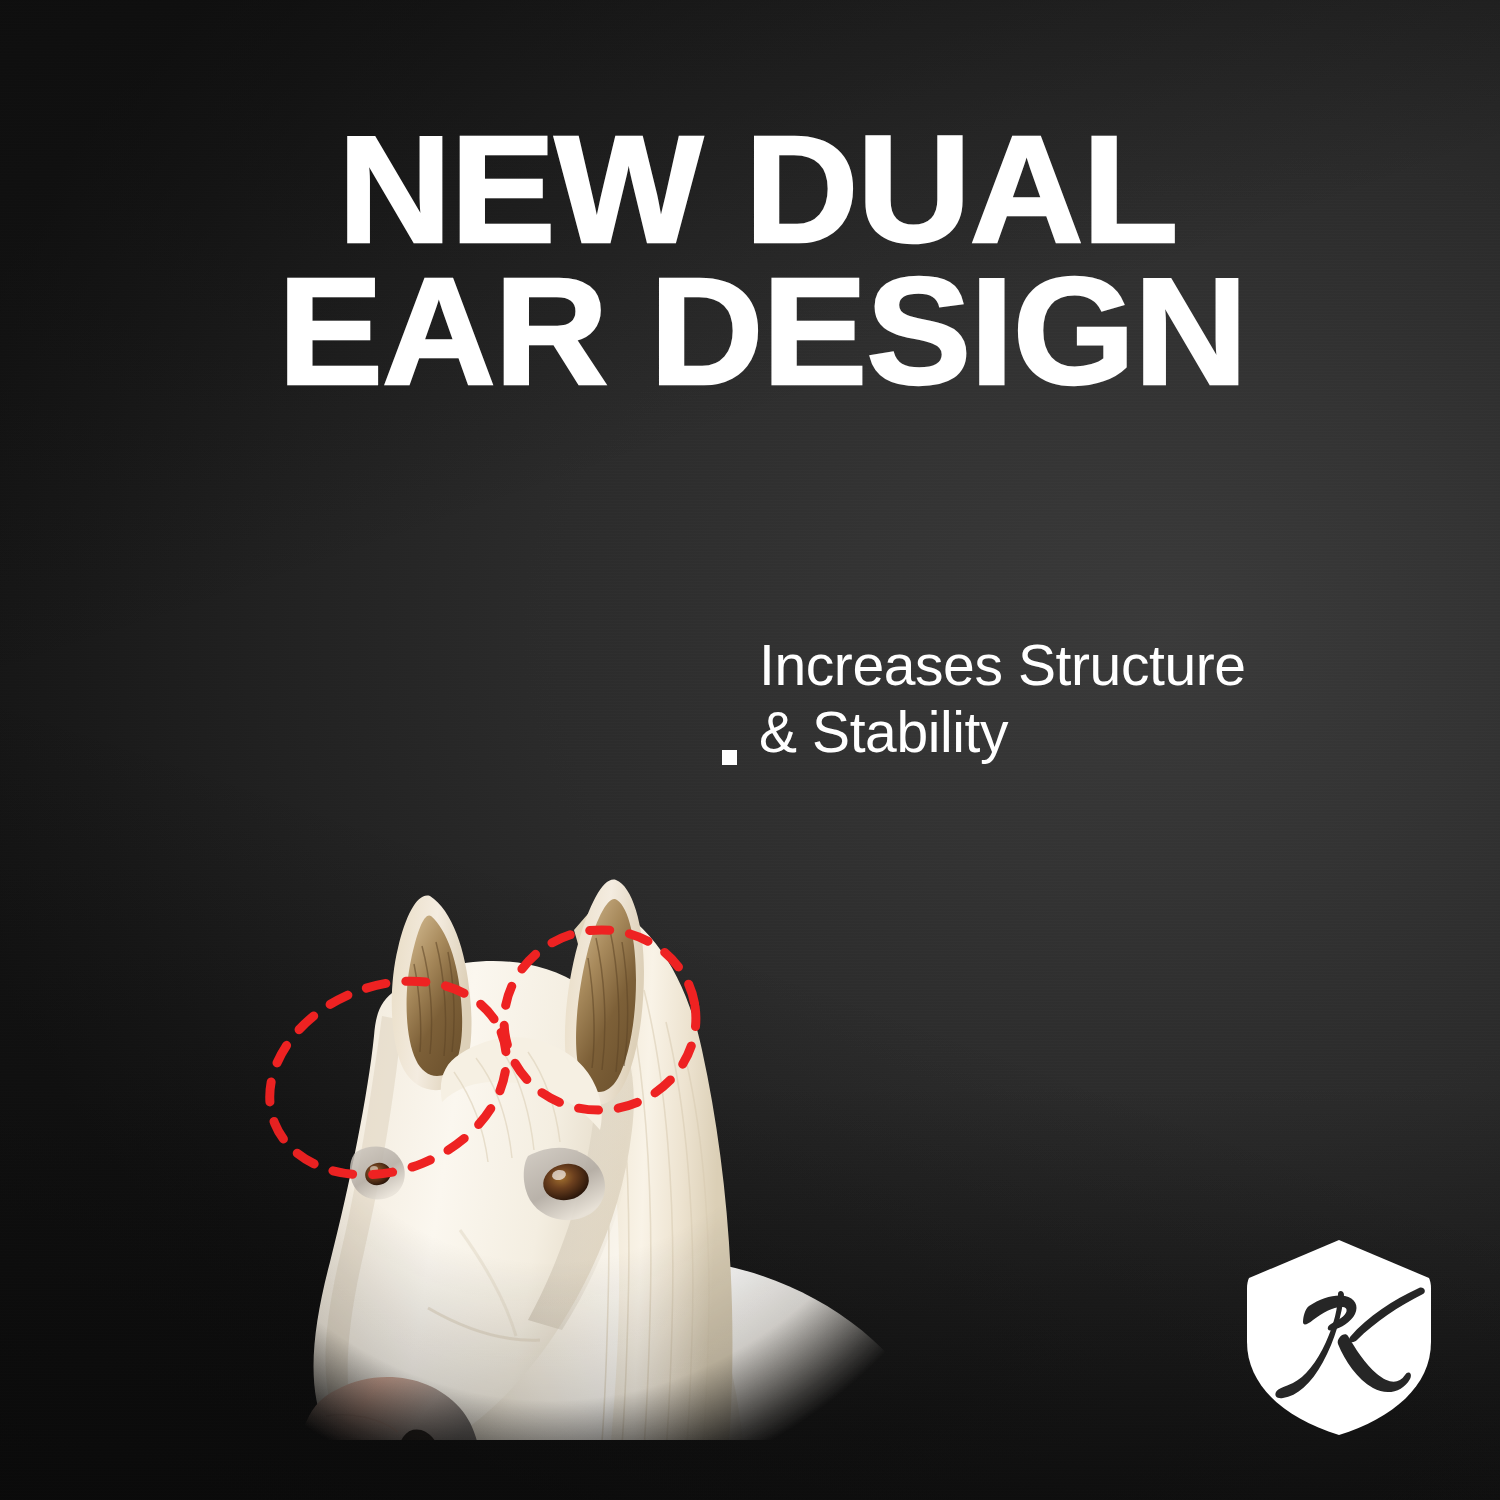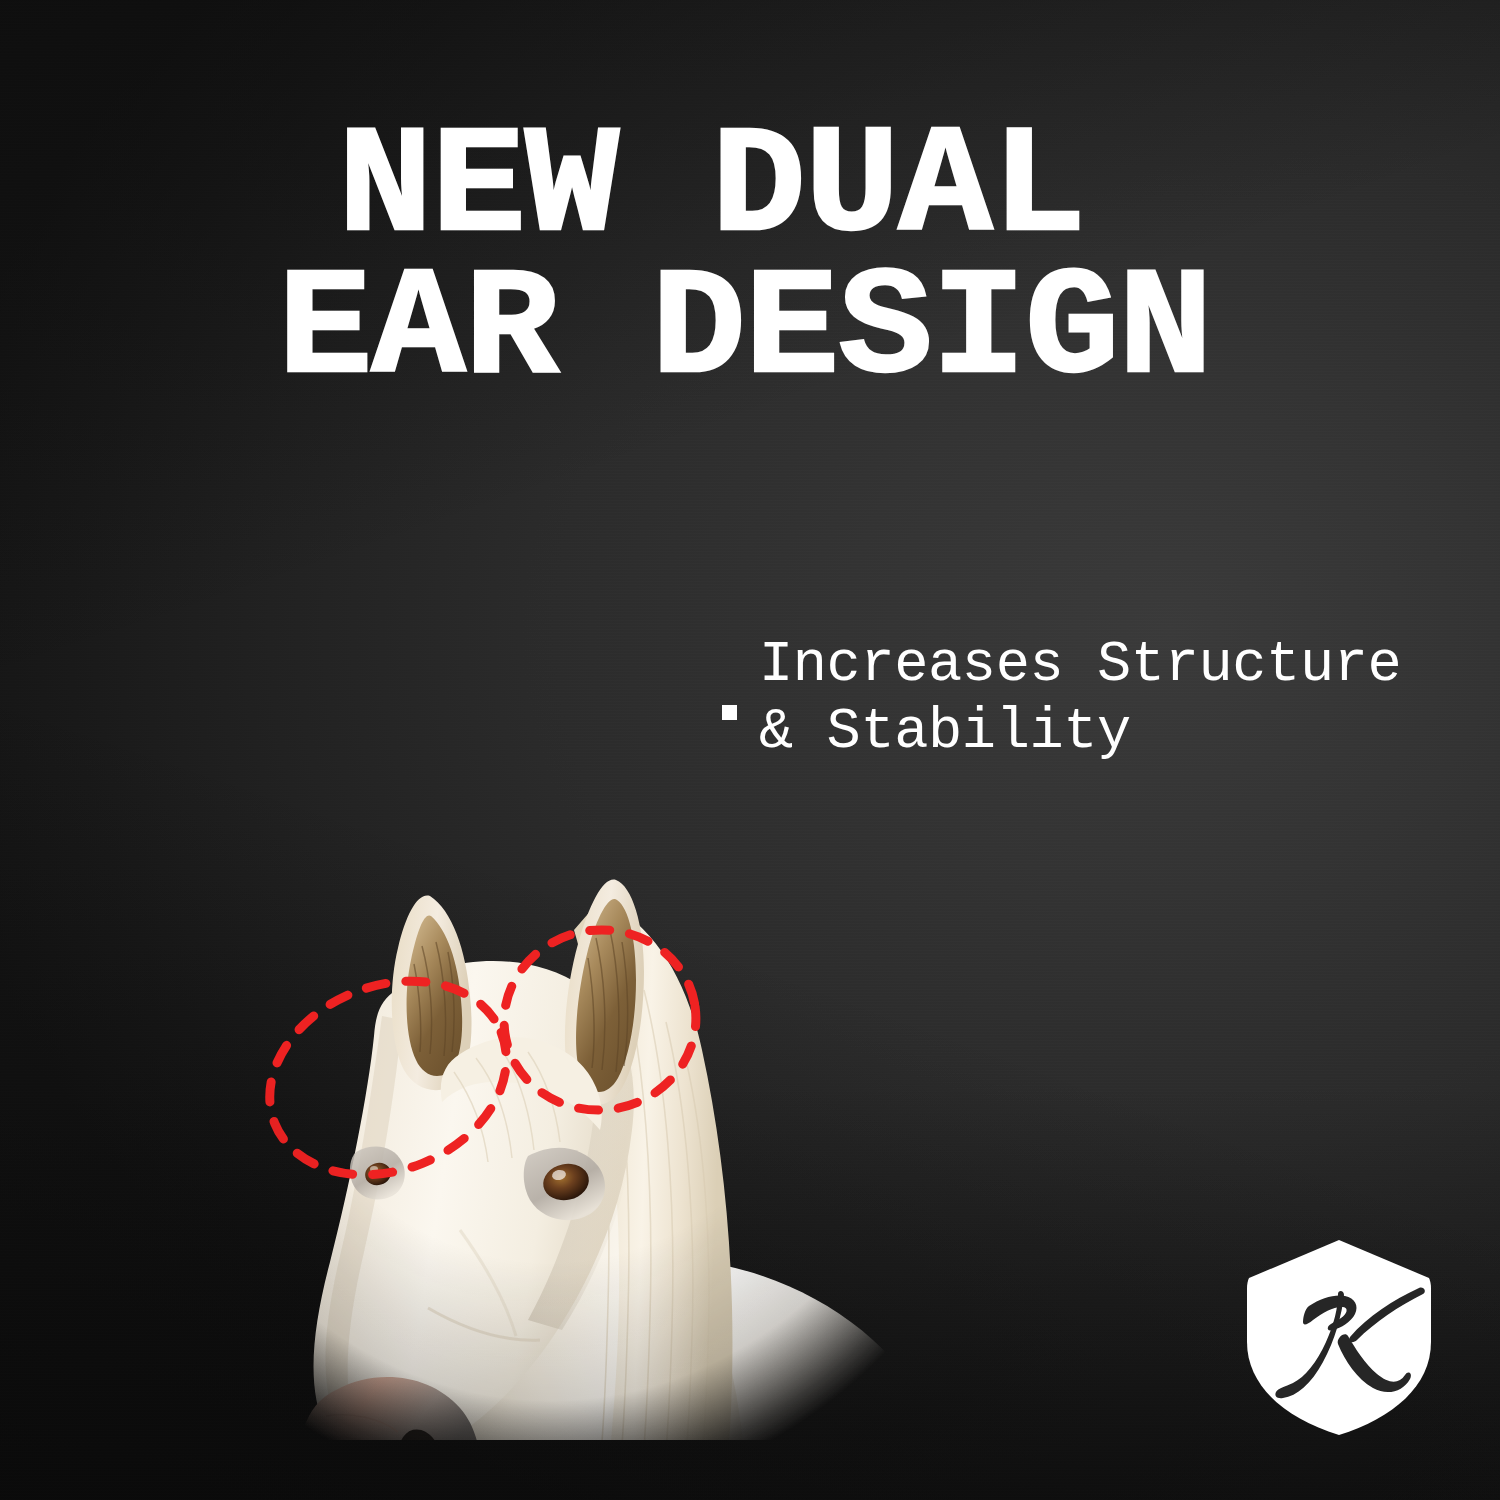--- a/index.html
+++ b/index.html
@@ -1,20 +1,20 @@
 <!DOCTYPE html>
 <html><head>
 <meta charset="utf-8">
 <style>
   html,body{margin:0;padding:0;background:#111;}
   #stage{
     position:relative;
     width:1500px;height:1500px;
     overflow:hidden;
-    font-family:Liberation Mono, monospace;
+    font-family:Liberation Sans, sans-serif;
     background:#262626;
   }
   
   .bg-base{
     position:absolute;inset:0;
     background:
       radial-gradient(ellipse 1250px 1000px at 78% 42%, #3a3a3a 0%, #333333 26%, #2a2a2a 52%, #212121 72%, #191919 88%, #141414 100%);
   }
   .bg-vig{
     position:absolute;inset:0;
@@ -42,21 +42,21 @@
   }
   .hl-line{display:block;white-space:nowrap;}
   .hl-line.l1{transform:scaleX(1.035);transform-origin:left center;padding-left:58px;}
   .hl-line.l2{transform:scaleX(1.035);transform-origin:left center;}
 
   
   .bullets{
     position:absolute; left:722px; top:632px; width:700px;
   }
   .bullet-row{
-    display:flex; align-items:center;
+    display:flex; align-items:flex-end;
     margin-bottom:60px;
   }
   .bullet-sq{
     width:15px;height:15px;background:#ffffff;
     flex:0 0 15px; margin-top:28px; margin-right:22px;
   }
   .bullet-txt{
     color:#ffffff;
     font-size:57px;
     font-weight:400;

